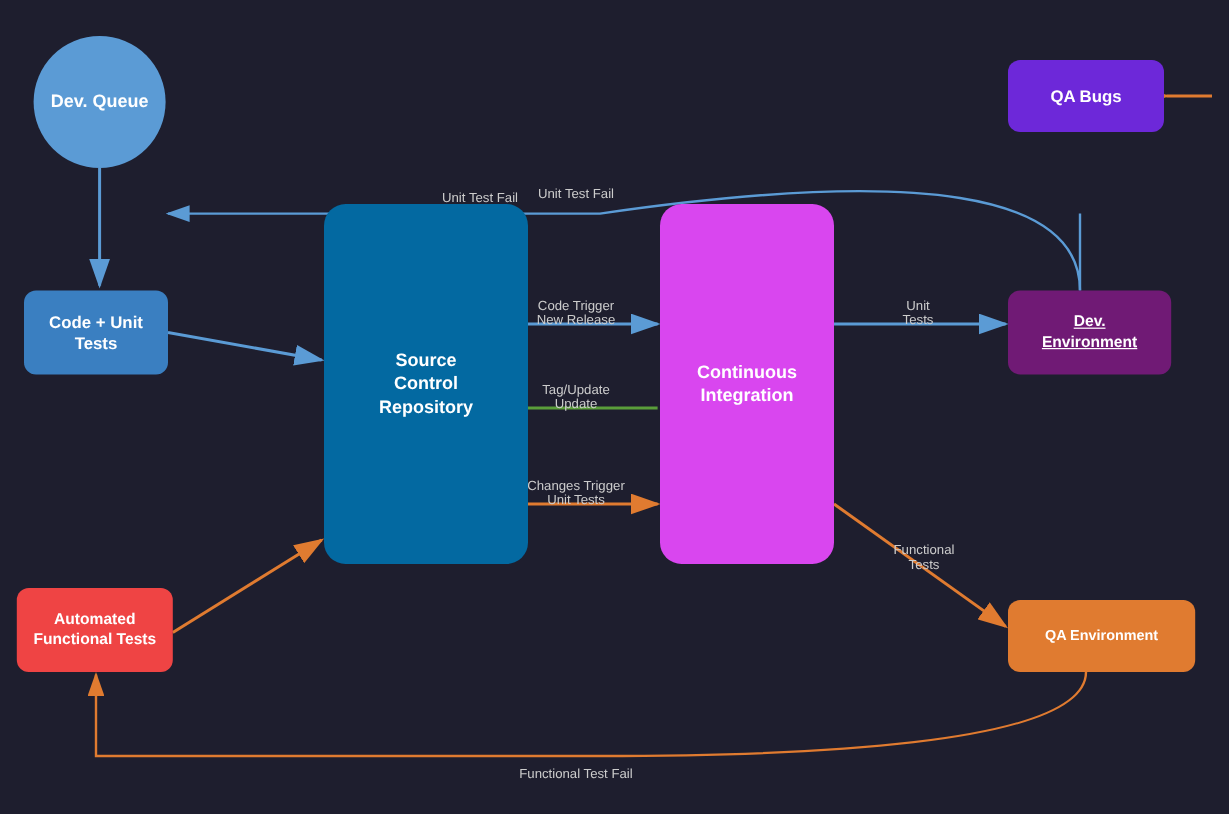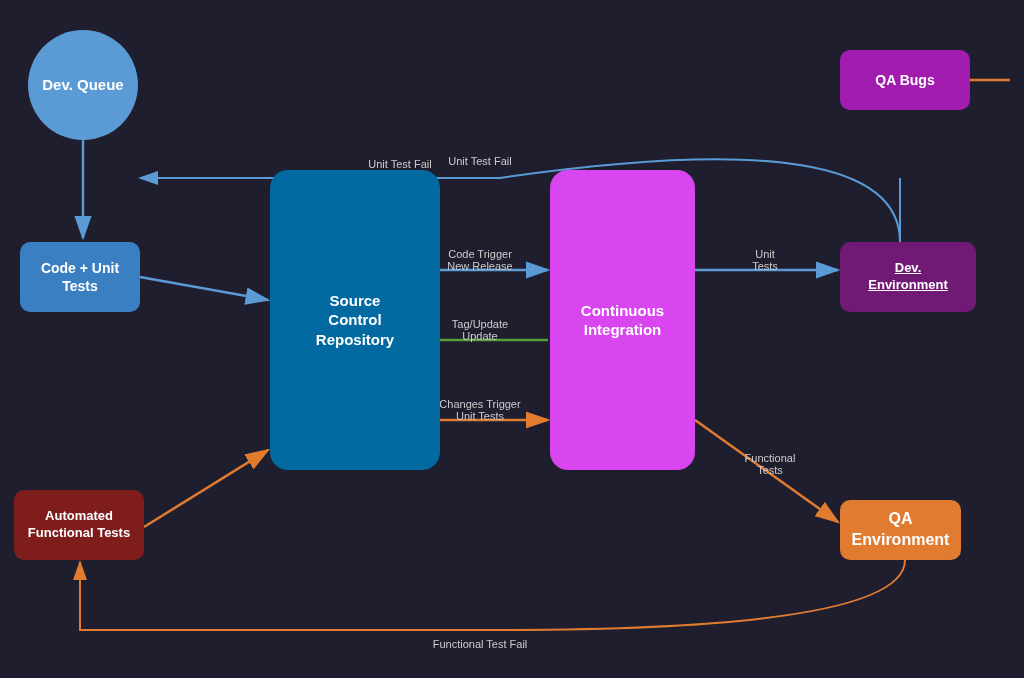--- a/index.html
+++ b/index.html
@@ -50,21 +50,21 @@
     }
     #code-unit-tests {
       width: 120px; height: 70px;
       left: 20px; top: 242px;
       background: #3a7fc1;
       font-size: 14px;
     }
     #auto-func-tests {
       width: 130px; height: 70px;
       left: 14px; top: 490px;
-      background: #7f1d1d;
+      background: #ef4444;
       font-size: 13px;
     }
     #source-control {
       width: 170px; height: 300px;
       left: 270px; top: 170px;
       background: #0369a1;
       font-size: 15px;
     }
     #continuous-integration {
       width: 145px; height: 300px;
@@ -75,28 +75,28 @@
     #dev-environment {
       width: 136px; height: 70px;
       left: 840px; top: 242px;
       background: #701a75;
       font-size: 13px;
       text-decoration: underline;
     }
     #qa-bugs {
       width: 130px; height: 60px;
       left: 840px; top: 50px;
-      background: #a21caf;
+      background: #6d28d9;
       font-size: 14px;
     }
     #qa-environment {
-      width: 121px; height: 60px;
+      width: 156px; height: 60px;
       left: 840px; top: 500px;
       background: #e07b30;
-      font-size: 16px;
+      font-size: 12px;
     }
 
     .node-label {
       line-height: 1.3;
       padding: 6px;
       text-align: center;
     }
 
     
     text.arrow-label {

